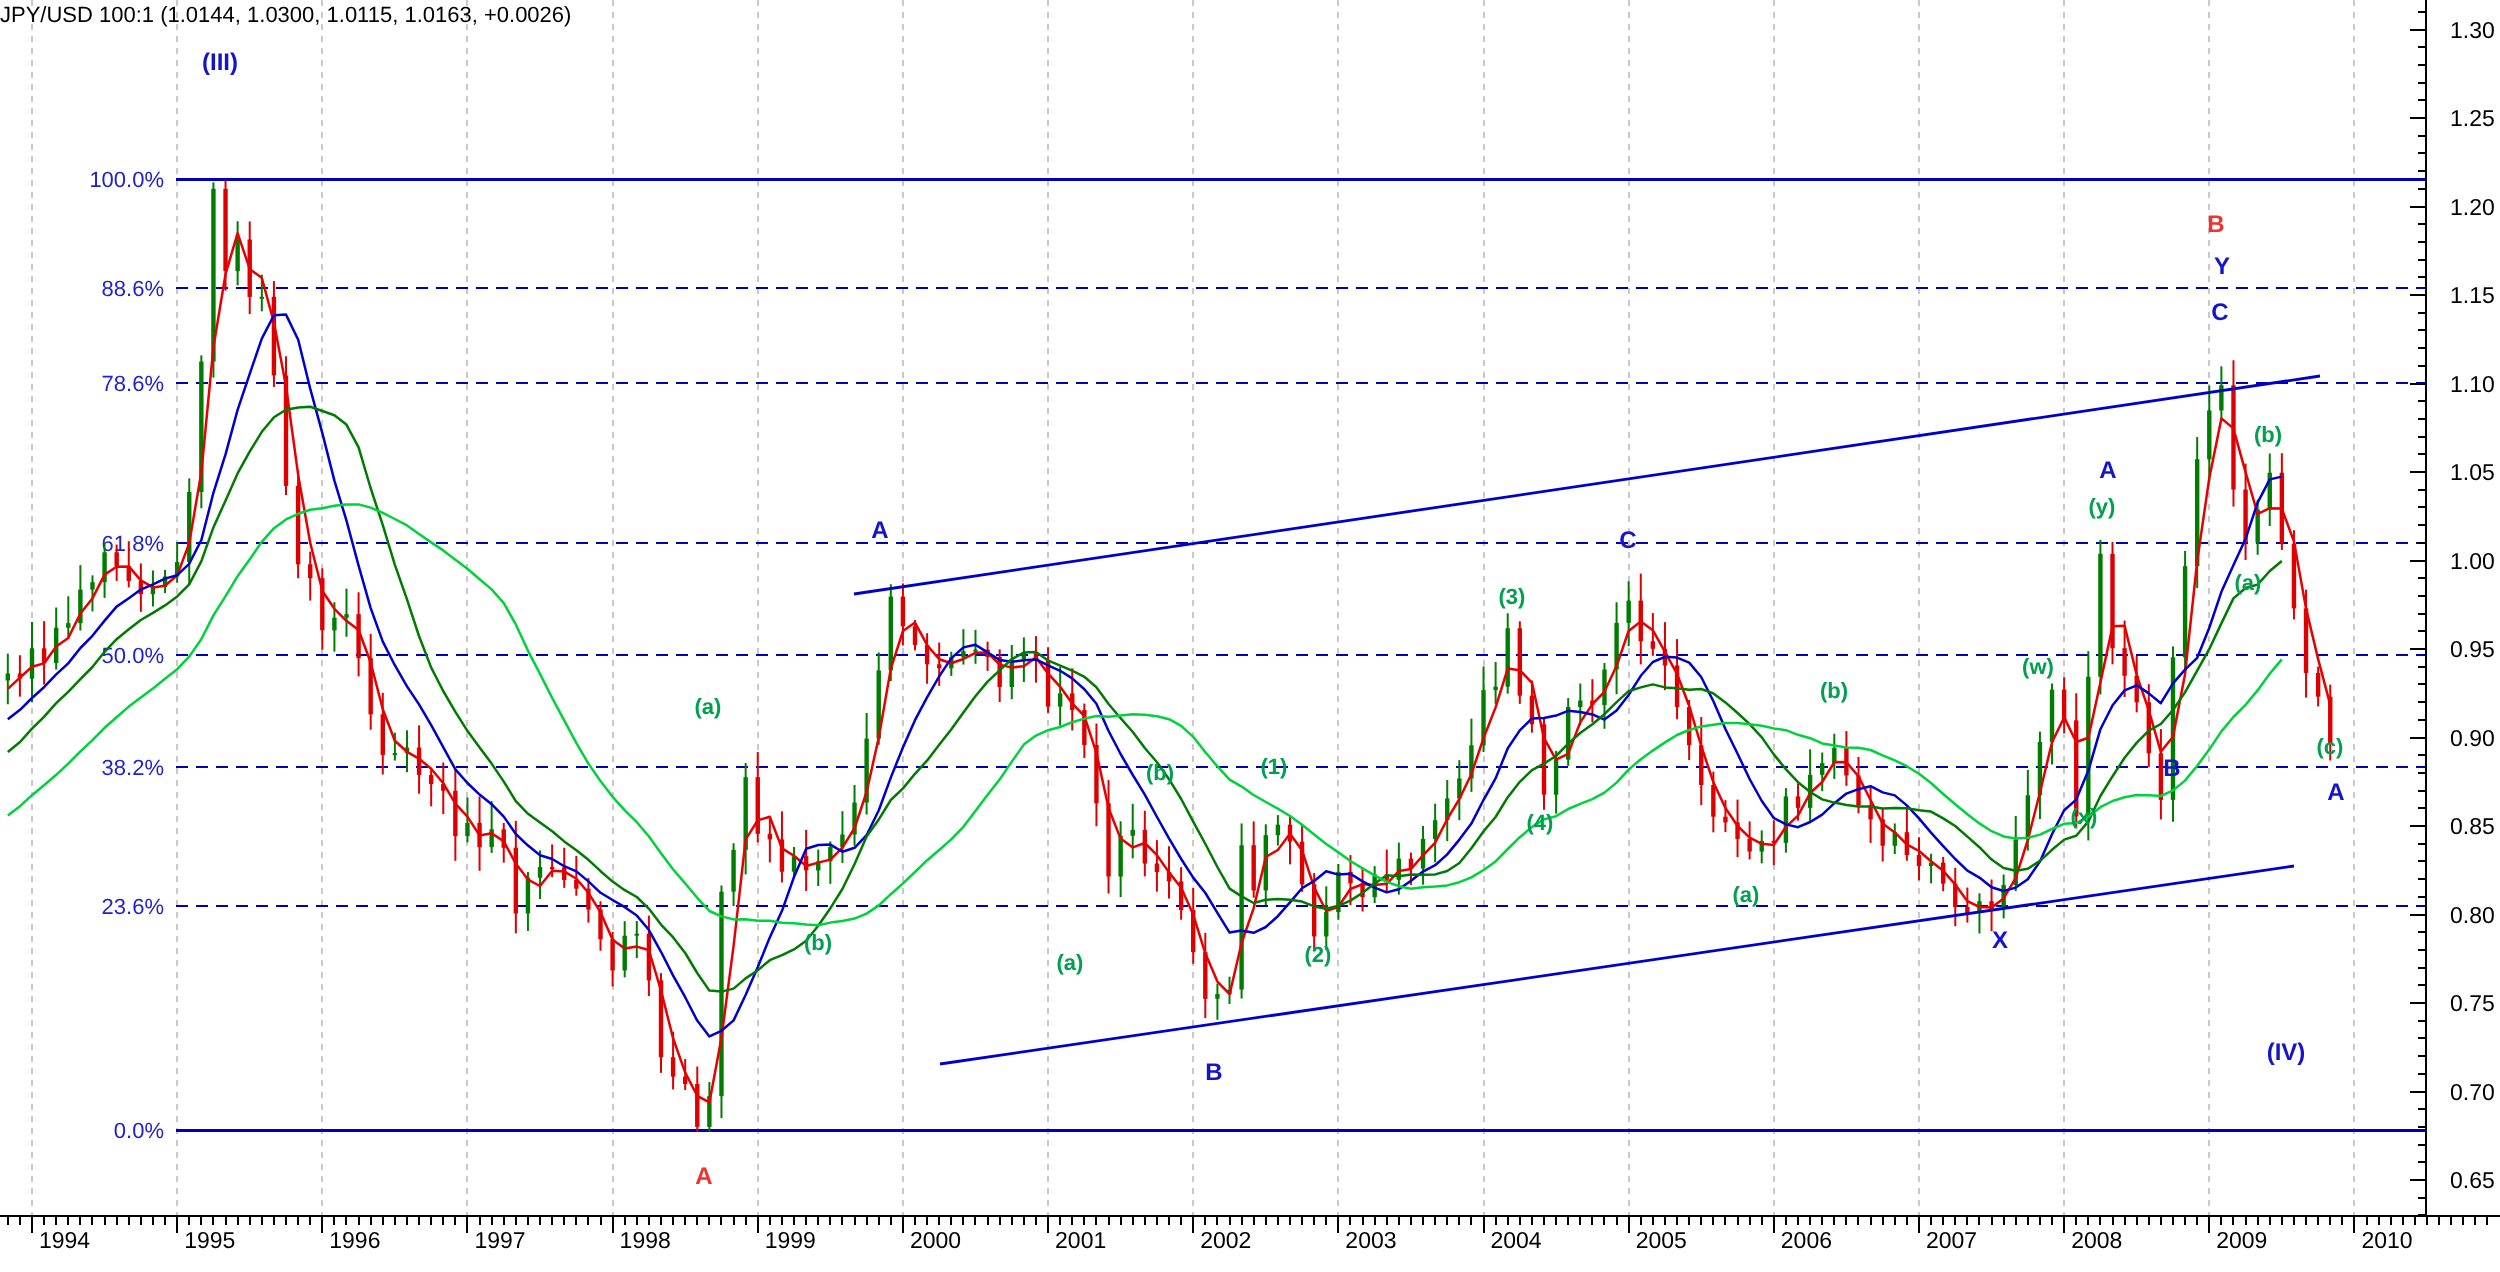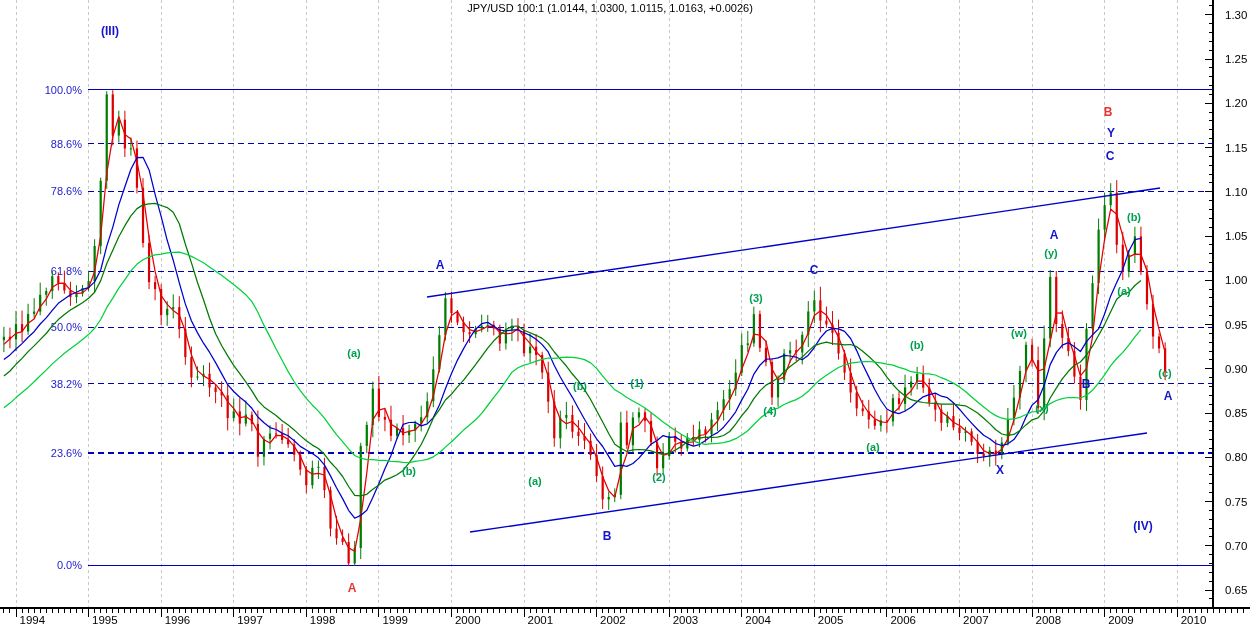--- a/index.html
+++ b/index.html
@@ -1,19 +1,19 @@
 <!DOCTYPE html>
 <html><head>
 <meta charset="utf-8">
 <style>
   html,body{margin:0;padding:0;background:#ffffff;}
   #stage{position:relative;width:1250px;height:636px;background:#ffffff;overflow:hidden;
          font-family:"Liberation Sans", sans-serif;}
-  #chart-title{position:absolute;top:2px;left:0;width:1156px;text-align:center;
-               font-size:11px;color:#000000;letter-spacing:0;padding-left:32px;}
+  #chart-title{position:absolute;top:2px;left:0;width:1156px;text-align:left;
+               font-size:11px;color:#000000;letter-spacing:0;}
   svg{position:absolute;top:0;left:0;}
   text{font-family:"Liberation Sans", sans-serif;}
 </style>
 </head>
 <body>
 
 <div id="stage">
   <svg id="plot" width="1250" height="636">
     <defs>
       <clipPath id="plotclip">

